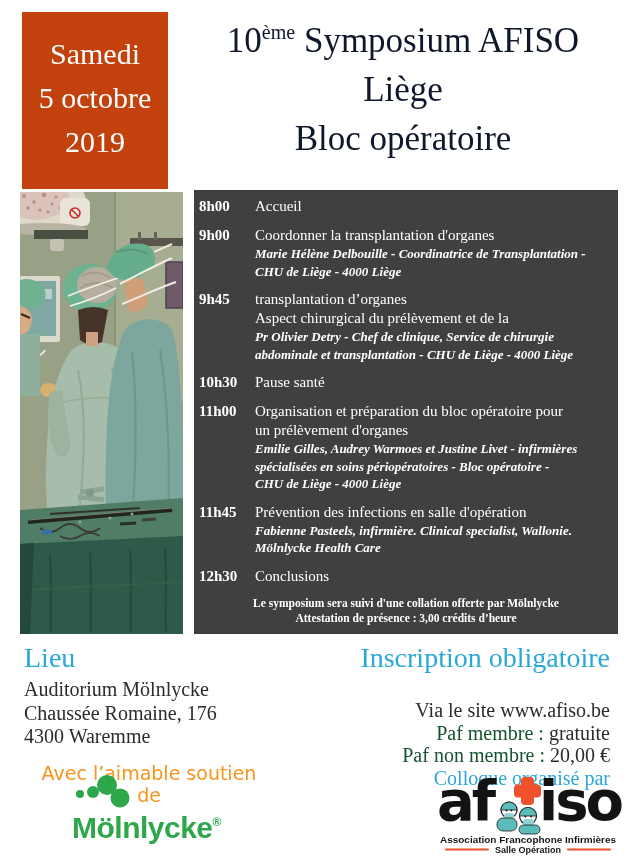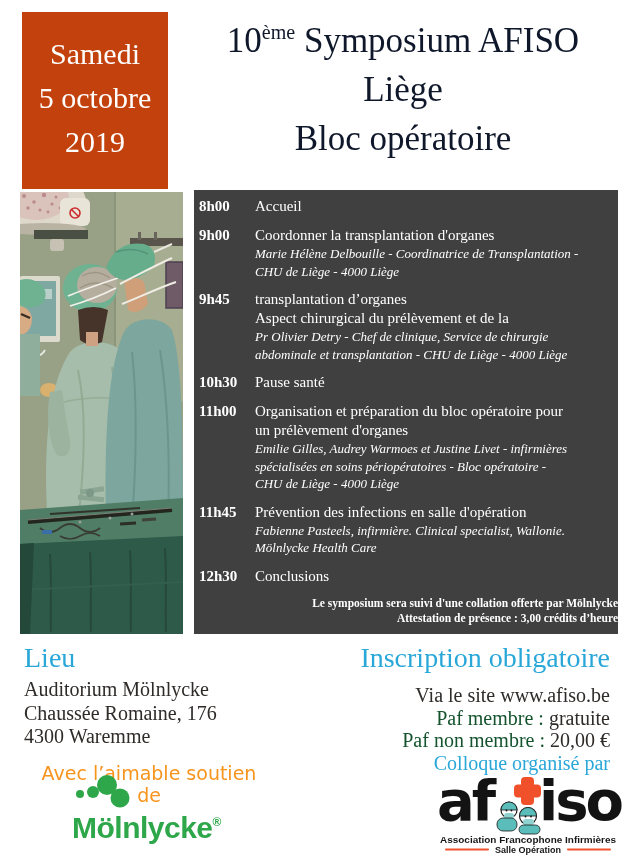--- a/index.html
+++ b/index.html
@@ -21,34 +21,34 @@
   .photo { position:absolute; left:20px; top:192px; width:163px; height:442px; }
   .photo svg { display:block; width:100%; height:100%; }
 
   
   .program { position:absolute; left:186px; top:190px; width:424px; height:444px;
     background:#404040; color:#ffffff; padding:7px 8px 6px 5px;margin-left:8px; }
   .prow { display:flex; margin-bottom:10px; }
   .ptime { flex:0 0 56px; font-weight:700; font-size:15px; line-height:19px; }
   .pcontent { flex:1; }
   .ptitle { font-weight:400; font-size:15px; line-height:19px; }
-  .pspeaker { font-weight:400; font-style:italic; font-size:13px; line-height:17.5px; }
-  .pnote { position:absolute; left:0; right:0; bottom:8px; text-align:right;
+  .pspeaker { font-weight:700; font-style:italic; font-size:13px; line-height:17.5px; }
+  .pnote { position:absolute; left:0; right:0; bottom:8px; text-align:center;
     font-weight:700; font-size:11.5px; line-height:15px; }
 
   
   .lieu-heading { position:absolute; left:24px; top:642px; color:#29A7D8; font-size:28px; }
   .address { position:absolute; left:24px; top:678px; color:#2e2b29; font-size:20px; line-height:23.5px; }
   .sponsor-heading { position:absolute; left:33px; top:750px; width:232px; text-align:center;
     color:#F7941D; font-size:19px; font-family:"DejaVu Sans", sans-serif;margin-top:12px; }
   .molnlycke { position:absolute; left:58px; top:772px; width:180px; height:80px; }
 
   
   .reg { position:absolute; left:300px; top:642px; width:310px; text-align:right; }
-  .reg-heading { color:#29A7D8; font-size:28px; margin-bottom:10px; }
+  .reg-heading { color:#29A7D8; font-size:28px; margin-bottom:25px; }
   .reg-line { font-size:20px; line-height:22.5px; color:#2e2b29; }
   .reg-line .blue { color:#14532d; }
   .reg-line .dark { color:#2e2b29; margin-left:5px; }
   .afiso { position:absolute; left:433px; top:766px; width:190px; height:90px; }
 </style>
 </head>
 <body>
 
 <div class="page">
 

